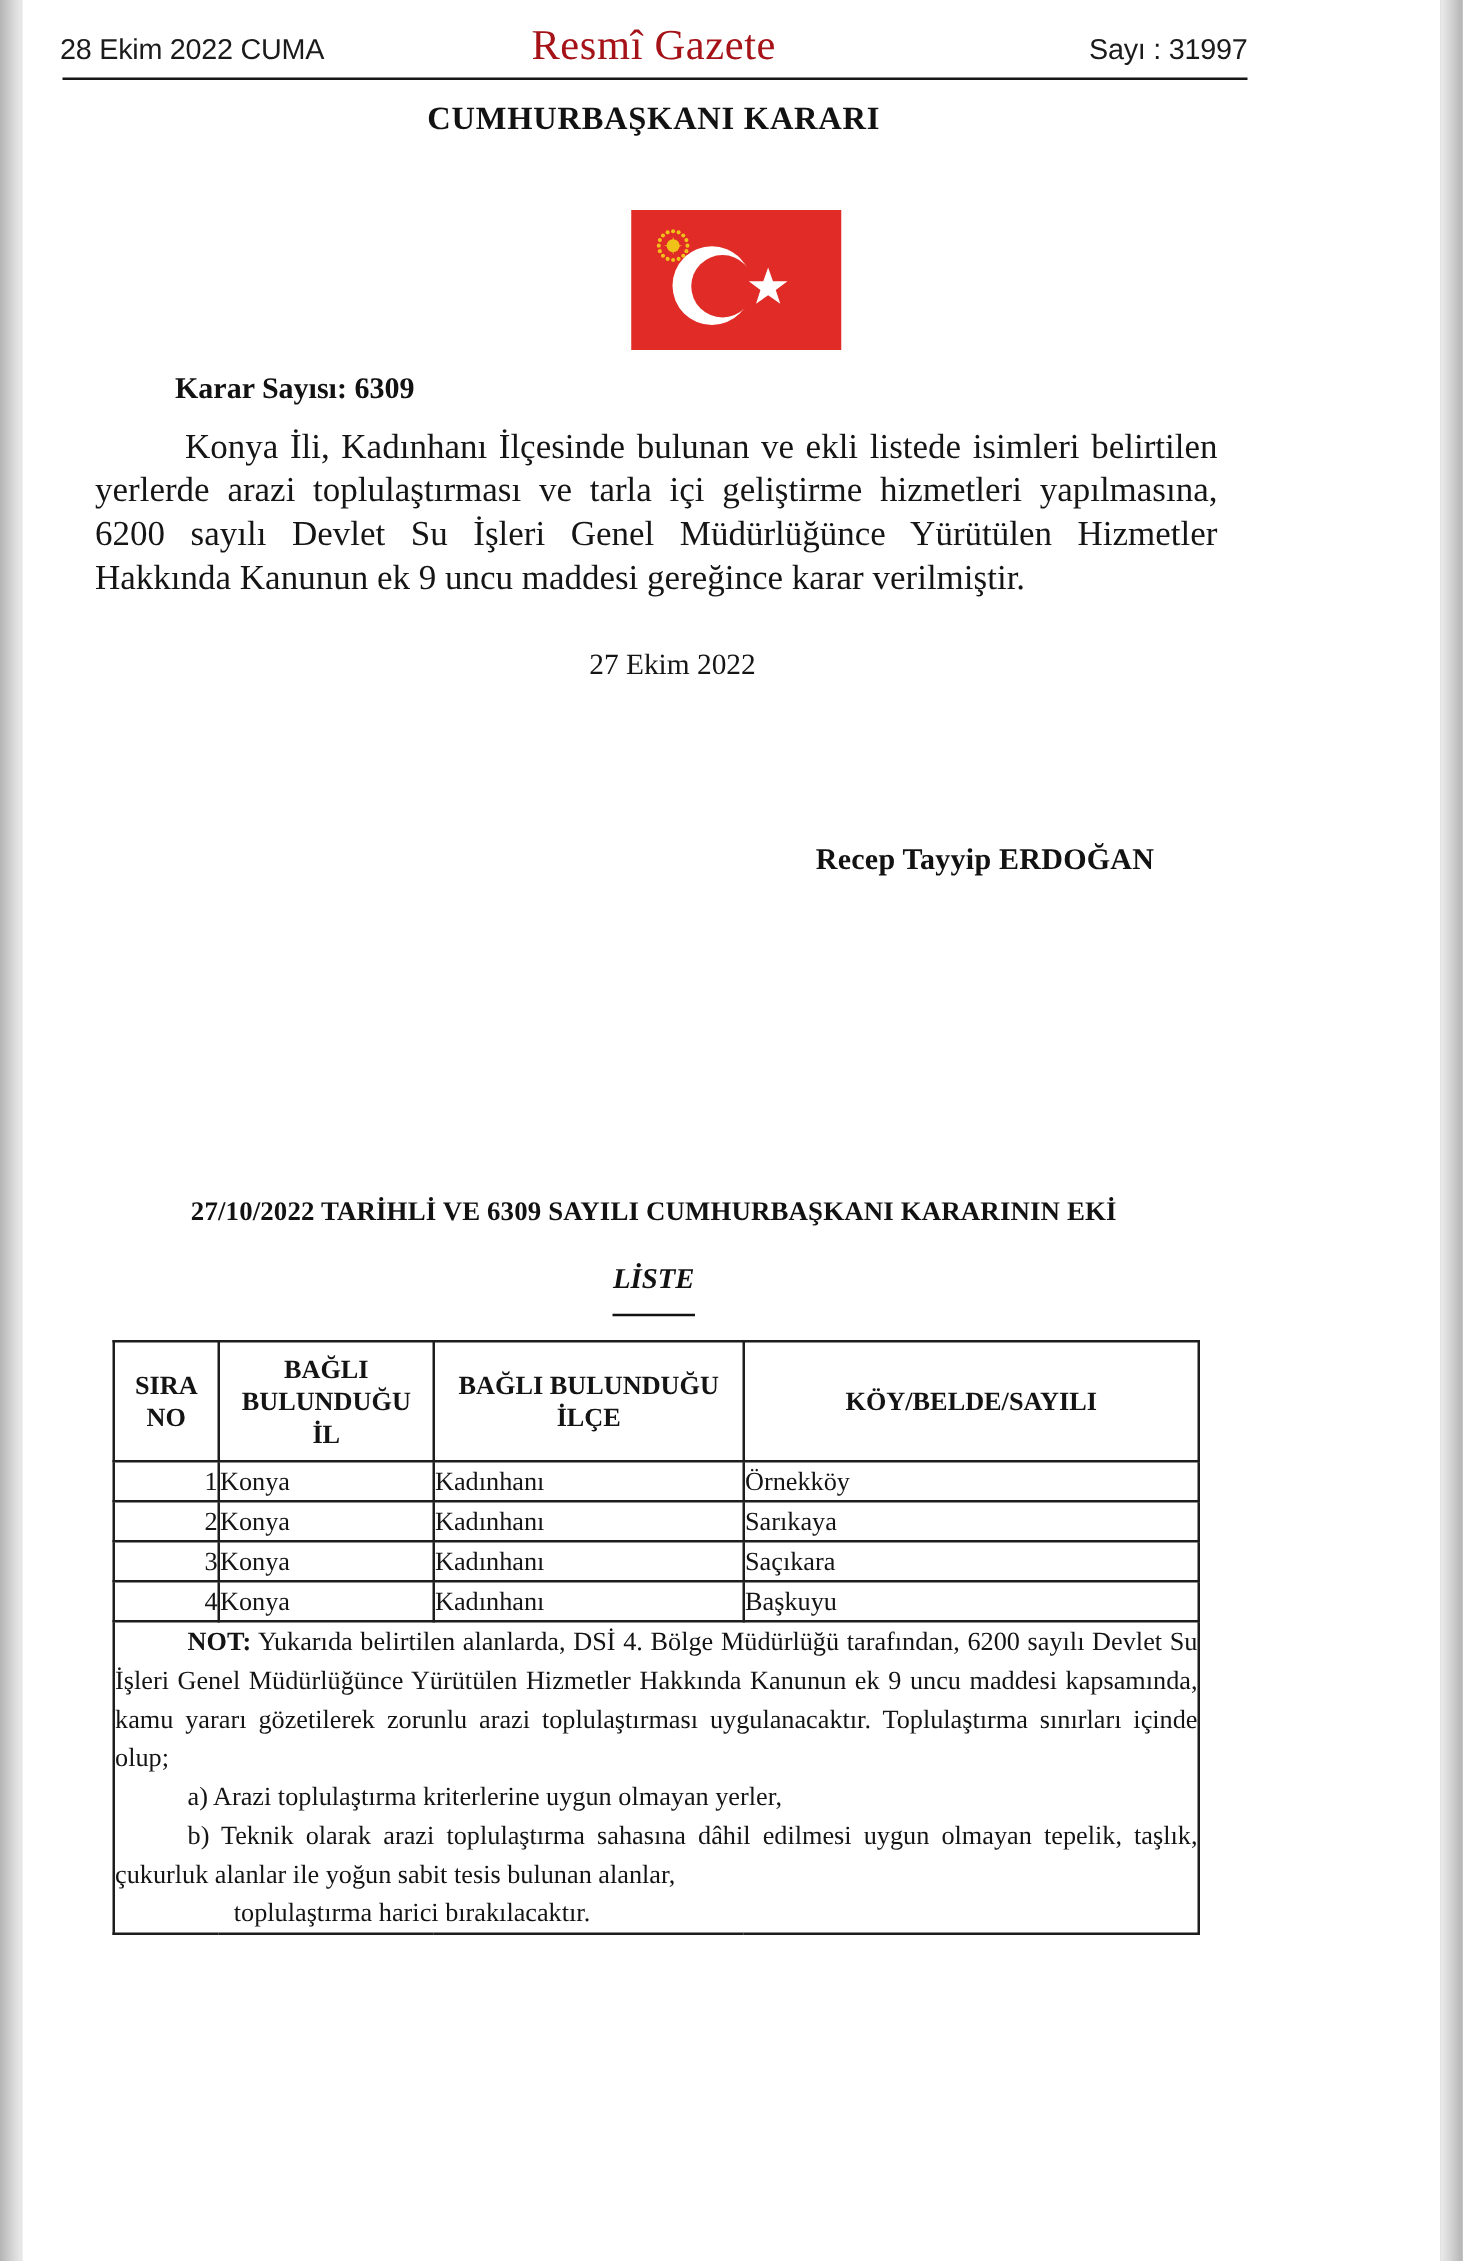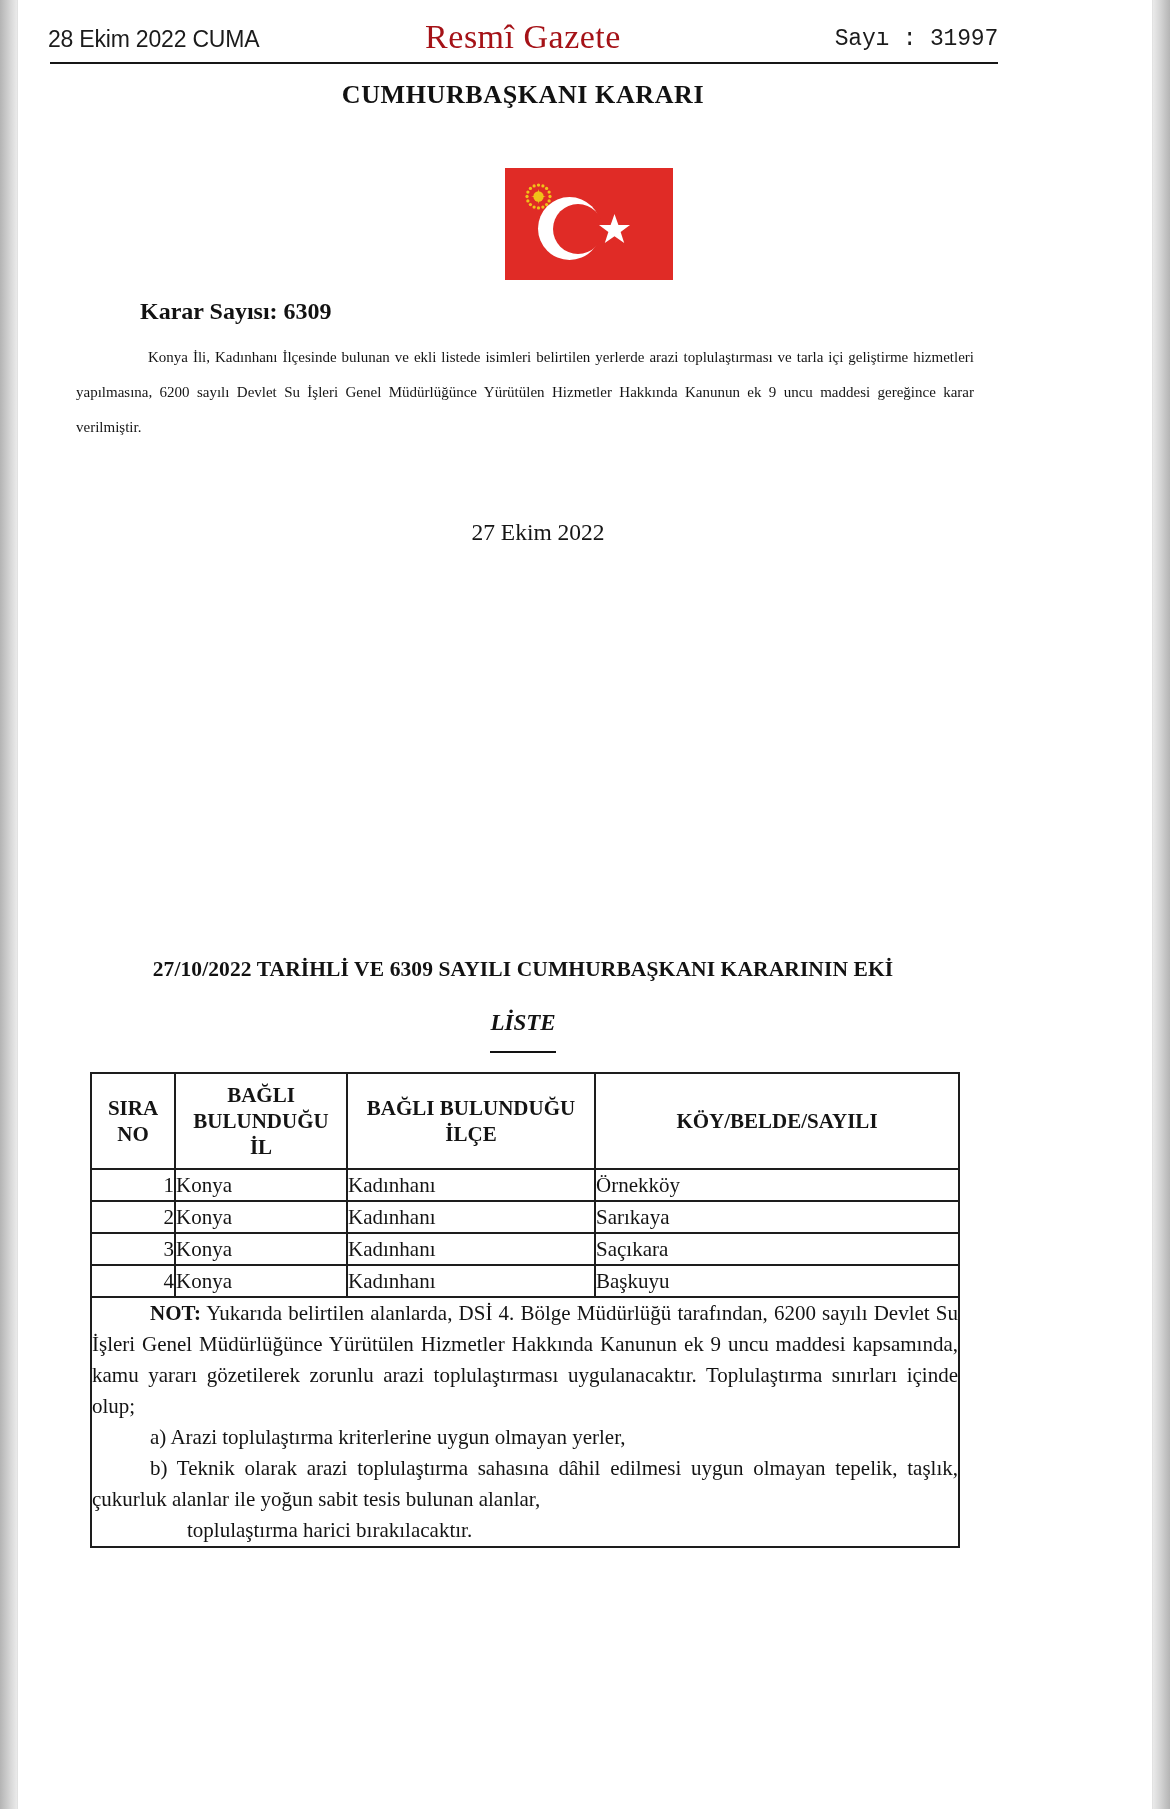--- a/index.html
+++ b/index.html
@@ -65,21 +65,21 @@
     font-size: 34px;
     font-weight: 400;
     color: #a51217;
     letter-spacing: 0.5px;
     white-space: nowrap;
   }
   .masthead-issue {
     position: absolute;
     right: 0;
     top: 8px;
-    font-family: Liberation Mono, monospace;
+    font-family: Liberation Sans, sans-serif;
     font-size: 23px;
     color: #1b1b1b;
     letter-spacing: -0.2px;
     white-space: nowrap;
   }
   .rule {
     position: absolute;
     left: 32px;
     top: 62px;
     width: 948px;
@@ -157,21 +157,21 @@
     top: 298px;
     font-size: 24px;
     font-weight: bold;
     color: #121212;
   }
   .body-para {
     position: absolute;
     left: 58px;
     top: 340px;
     width: 898px;
-    font-size: 15px;
+    font-size: 28px;
     line-height: 35px;
     text-align: justify;
     text-indent: 72px;
     color: #151515;
     -webkit-hyphens: none;
     hyphens: none;
   }
   .doc-date {
     position: absolute;
     left: 0;
@@ -334,20 +334,21 @@
         </g>
       </svg>
     </div>
   </div>
 
   <div class="karar-no">Karar Sayısı: 6309</div>
   <div class="body-para">Konya İli, Kadınhanı İlçesinde bulunan ve ekli listede isimleri belirtilen yerlerde arazi toplulaştırması ve tarla içi geliştirme hizmetleri yapılmasına, 6200 sayılı Devlet Su İşleri Genel Müdürlüğünce Yürütülen Hizmetler Hakkında Kanunun ek 9 uncu maddesi gereğince karar verilmiştir.</div>
   <div class="doc-date">27 Ekim 2022</div>
 
   <div class="sig-block">
+    <div class="sig-name">Recep Tayyip ERDOĞAN</div>
   </div>
 
   <div class="annex-heading">27/10/2022 TARİHLİ VE 6309 SAYILI CUMHURBAŞKANI KARARININ EKİ</div>
   <div class="annex-subheading"><span>LİSTE</span></div>
 
   <table class="list-table">
     <colgroup>
       <col class="col-no">
         <col class="col-il">
         <col class="col-ilce">

